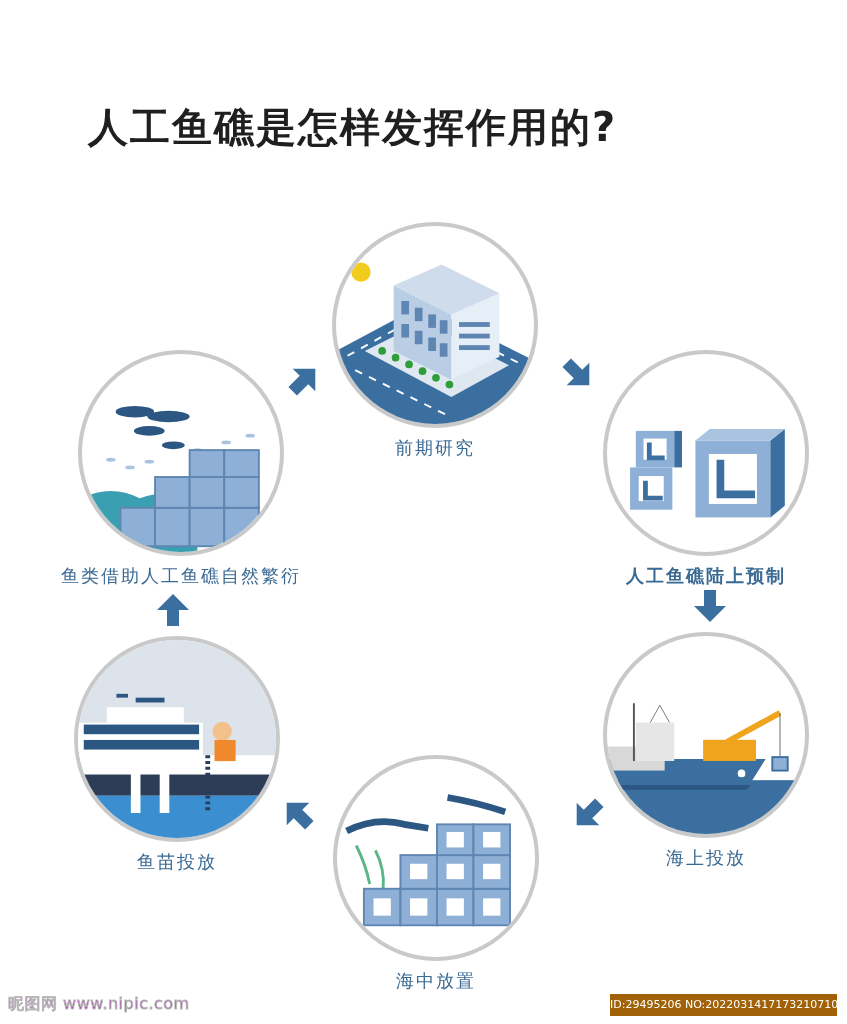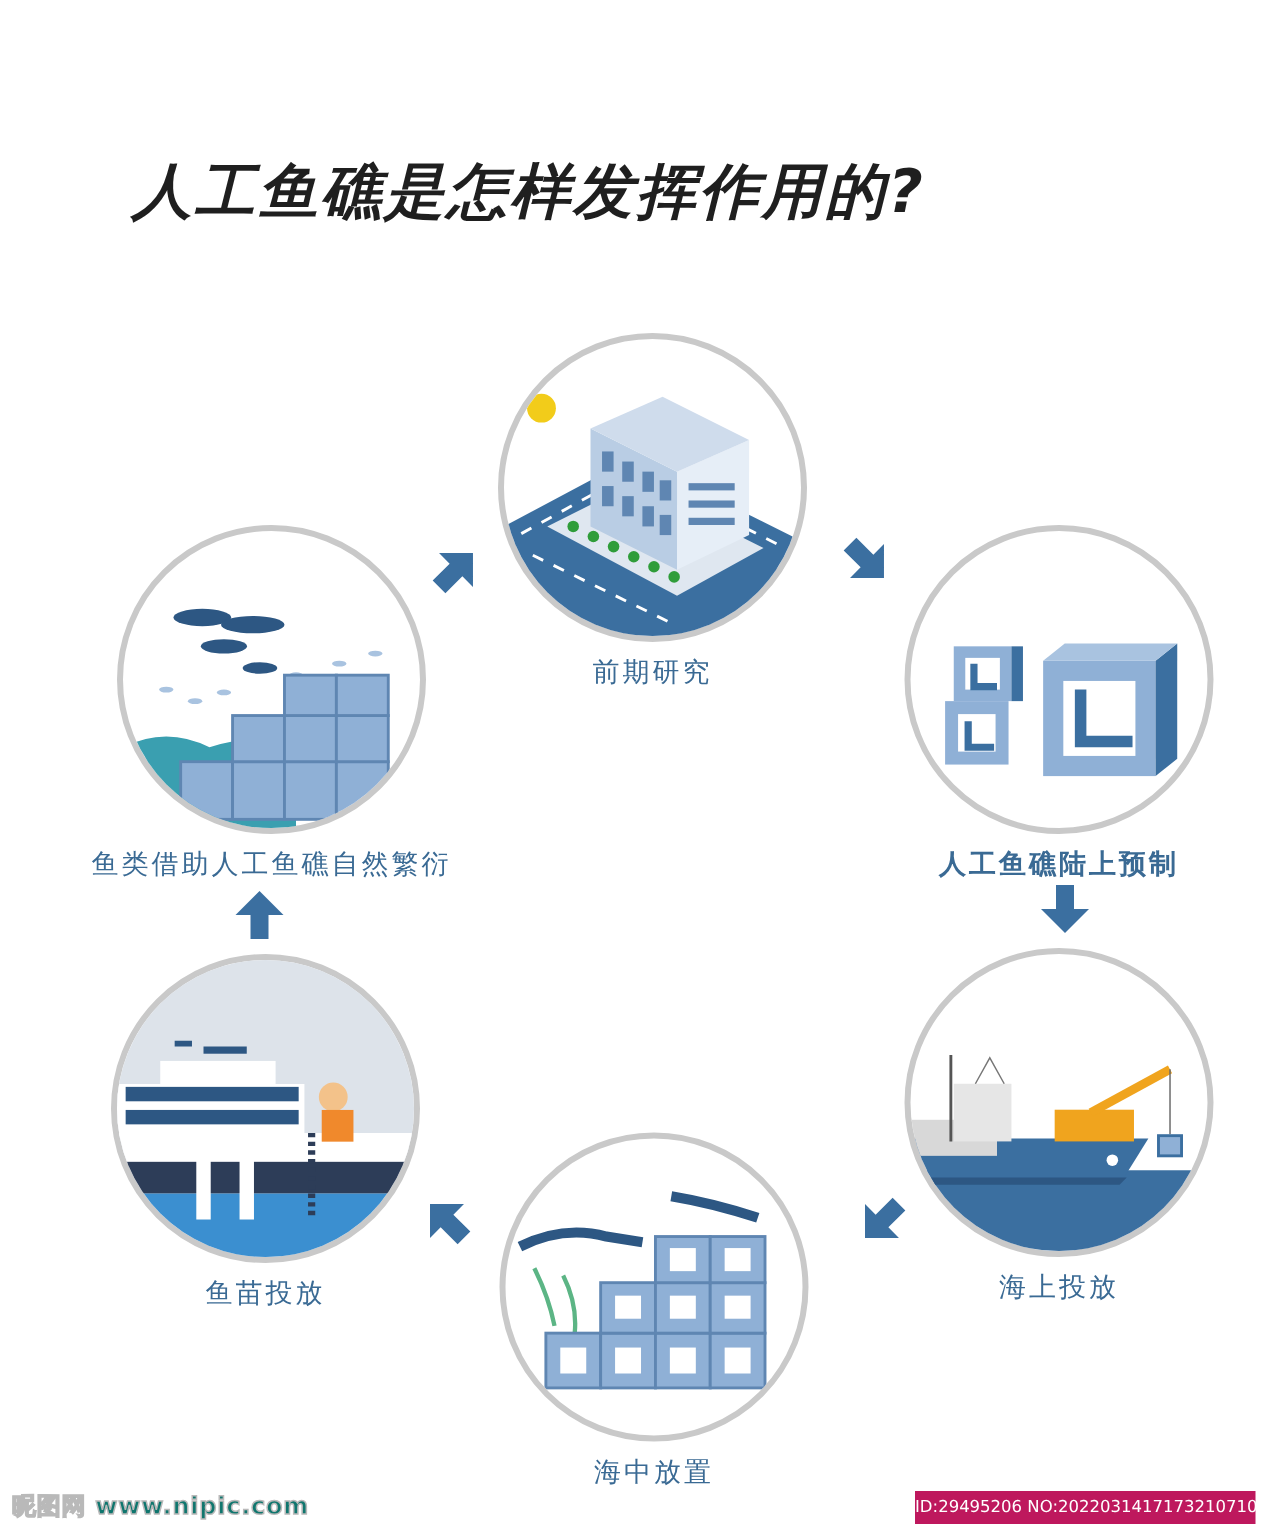--- a/index.html
+++ b/index.html
@@ -5,42 +5,41 @@
     html, body { margin: 0; padding: 0; }
     body {
       width: 847px; height: 1024px; position: relative; overflow: hidden;
       background: #ffffff;
       font-family: "DejaVu Sans", "Liberation Sans", sans-serif;
     }
     .title {
       position: absolute; left: 88px; top: 100px;
       font-size: 40px; font-weight: bold; color: #1f1f1f; letter-spacing: 2px;
       white-space: nowrap;
-      font-style: italic;
     }
     .node { position: absolute; width: 206px; height: 206px; }
     .circle {
       position: absolute; left: 0; top: 0; width: 206px; height: 206px;
       border-radius: 50%; border: 4px solid #c9c9c9; box-sizing: border-box;
       overflow: hidden; background: #ffffff;
     }
     .circle svg { position: absolute; left: 0; top: 0; width: 100%; height: 100%; }
     .label {
       position: absolute; top: 214px; left: -60px; width: 326px; text-align: center;
       font-size: 18px; color: #3a6a94; letter-spacing: 2px; white-space: nowrap;
     }
     .arrow { position: absolute; width: 36px; height: 36px; }
     .arrow svg { width: 100%; height: 100%; }
     .wm-left {
-      position: absolute; left: 8px; top: 994px; font-size: 16px; color: #0f766e;
-      -webkit-text-stroke: 1px #b9b9b9; letter-spacing: 0.5px; font-weight: bold;
+      position: absolute; left: 8px; top: 994px; font-size: 16px; color: #a21caf;
+      -webkit-text-stroke: 1px #b9b9b9; letter-spacing: 0.5px; font-weight: normal;
     }
     .wm-right {
       position: absolute; left: 610px; top: 994px; width: 227px; height: 22px;
-      background: #be185d; color: #ffffff; font-size: 11px; line-height: 22px;
+      background: #a16207; color: #ffffff; font-size: 11px; line-height: 22px;
       text-align: center; white-space: nowrap;
     }
   </style>
 </head>
 <body>
 
 <div class="title">人工鱼礁是怎样发挥作用的?</div>
 
 <div class="node" style="left:332px; top:222px;">
   <div class="circle">

